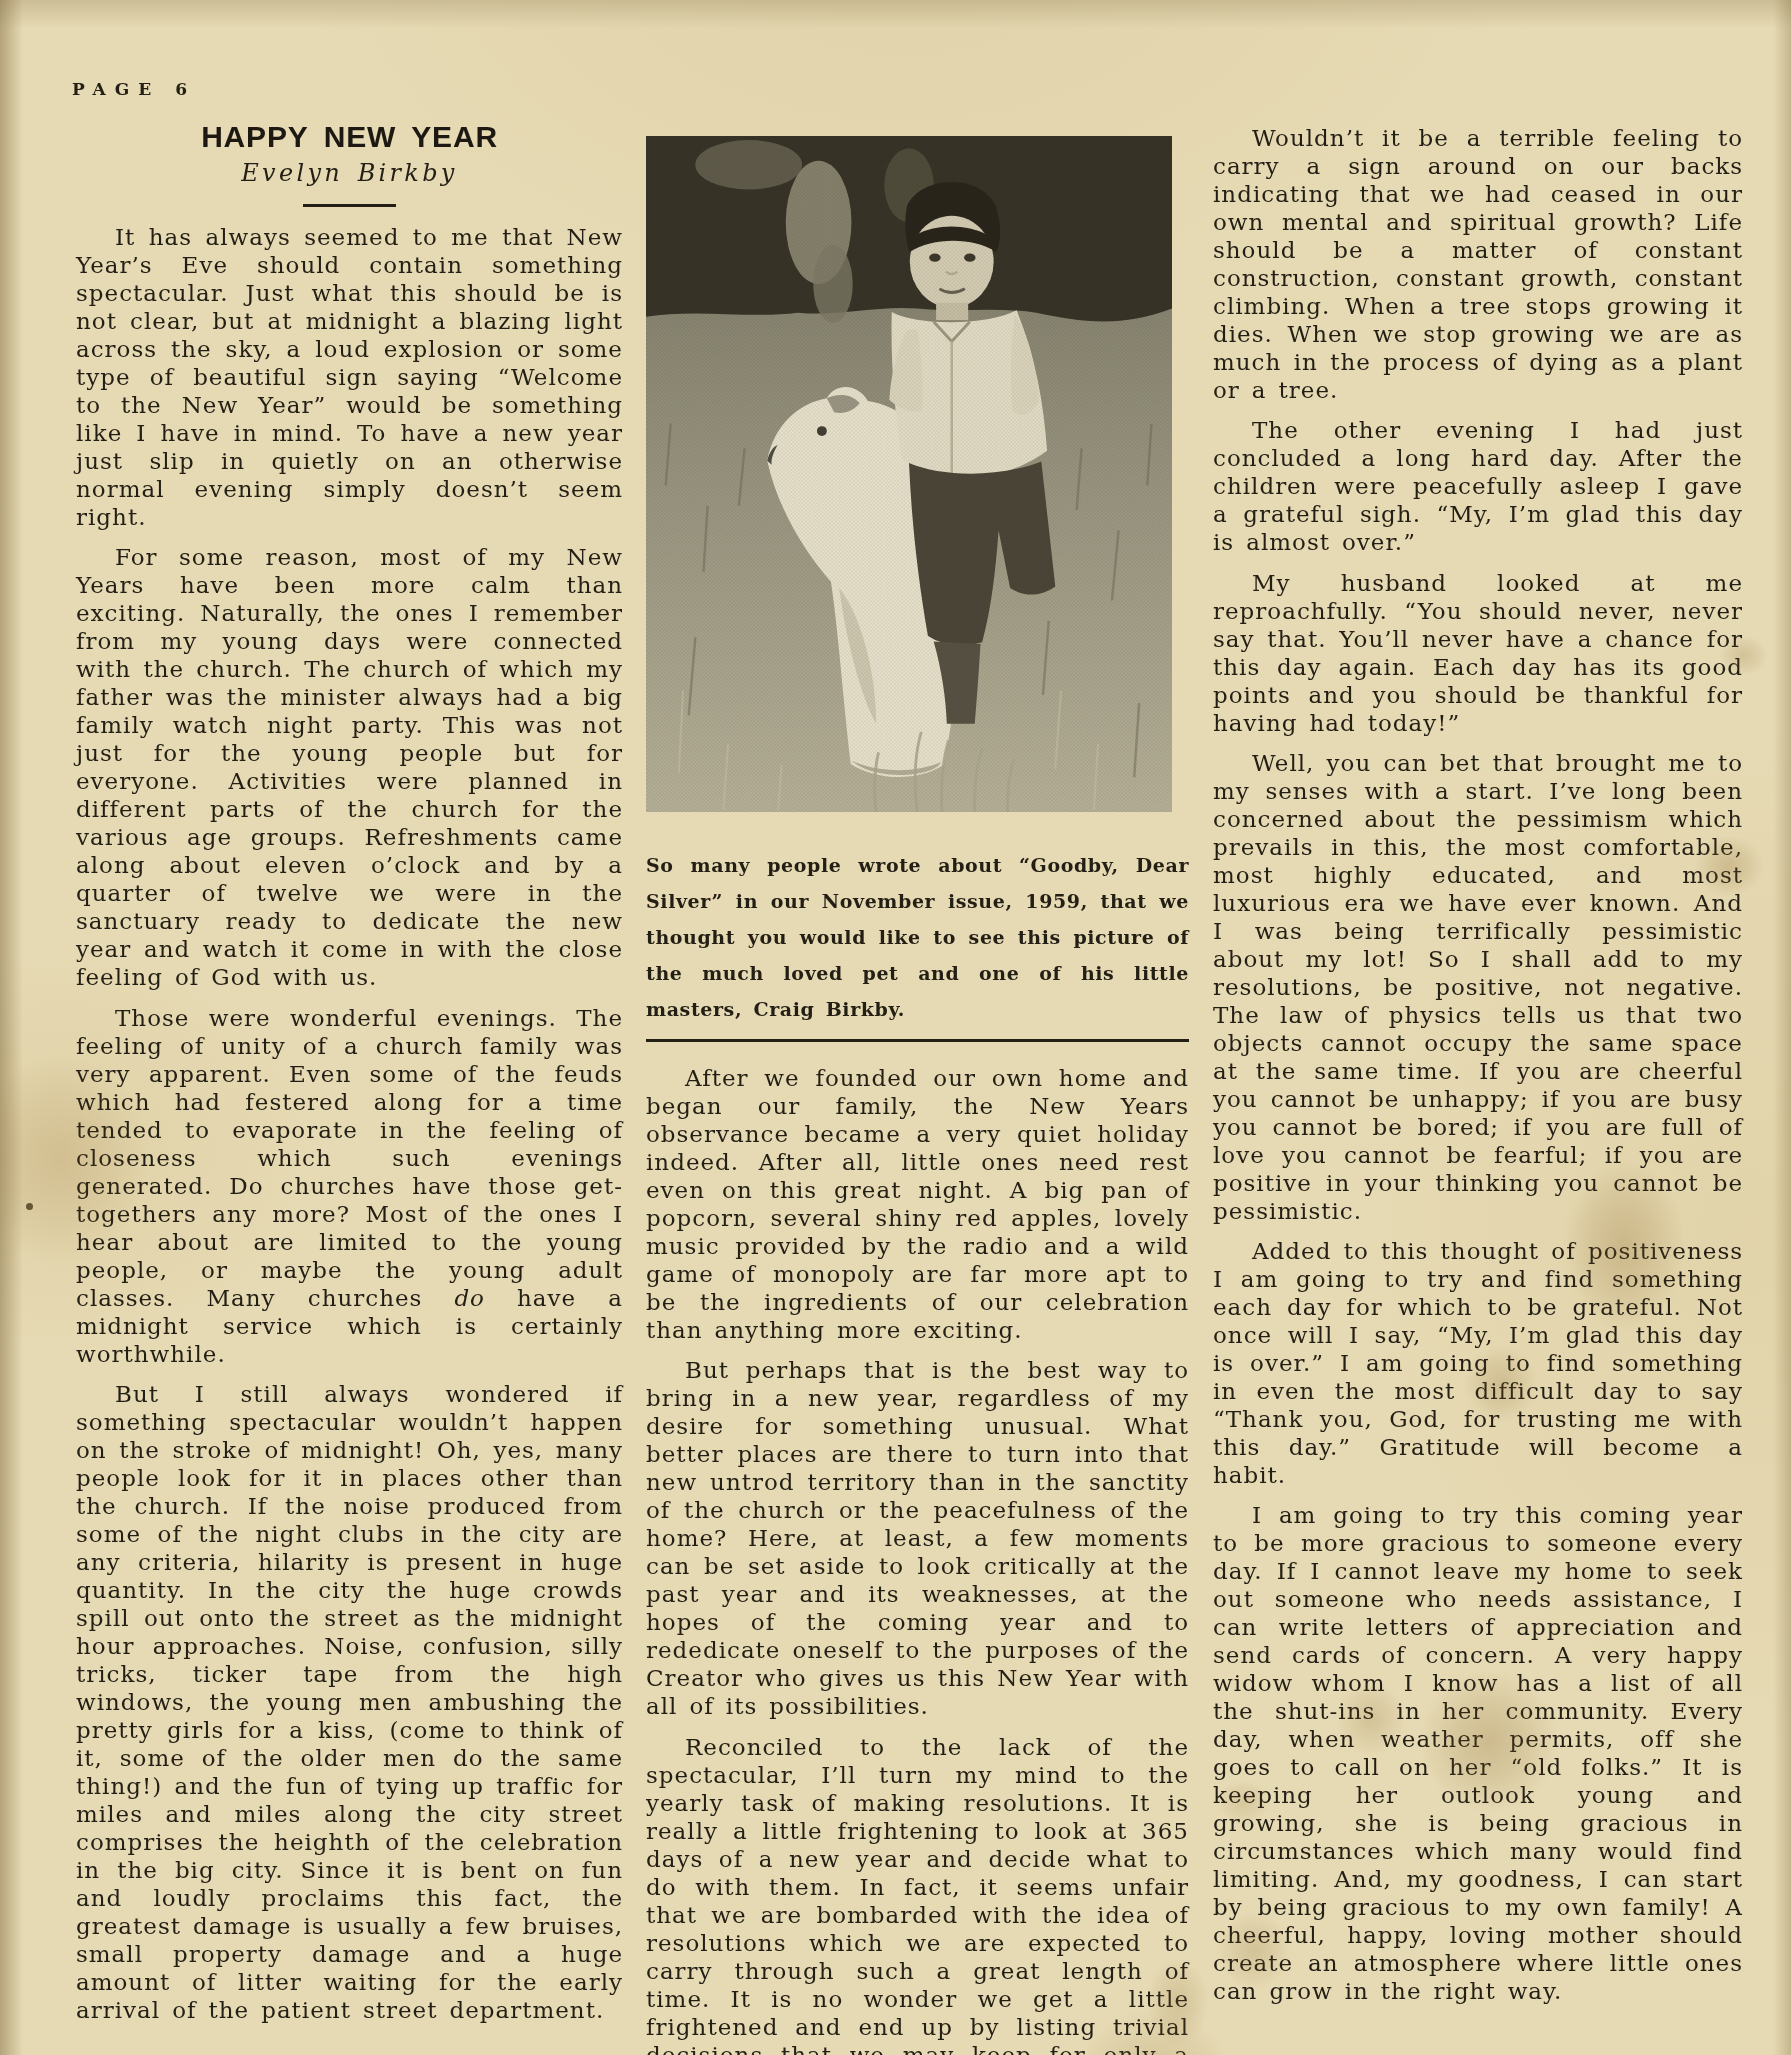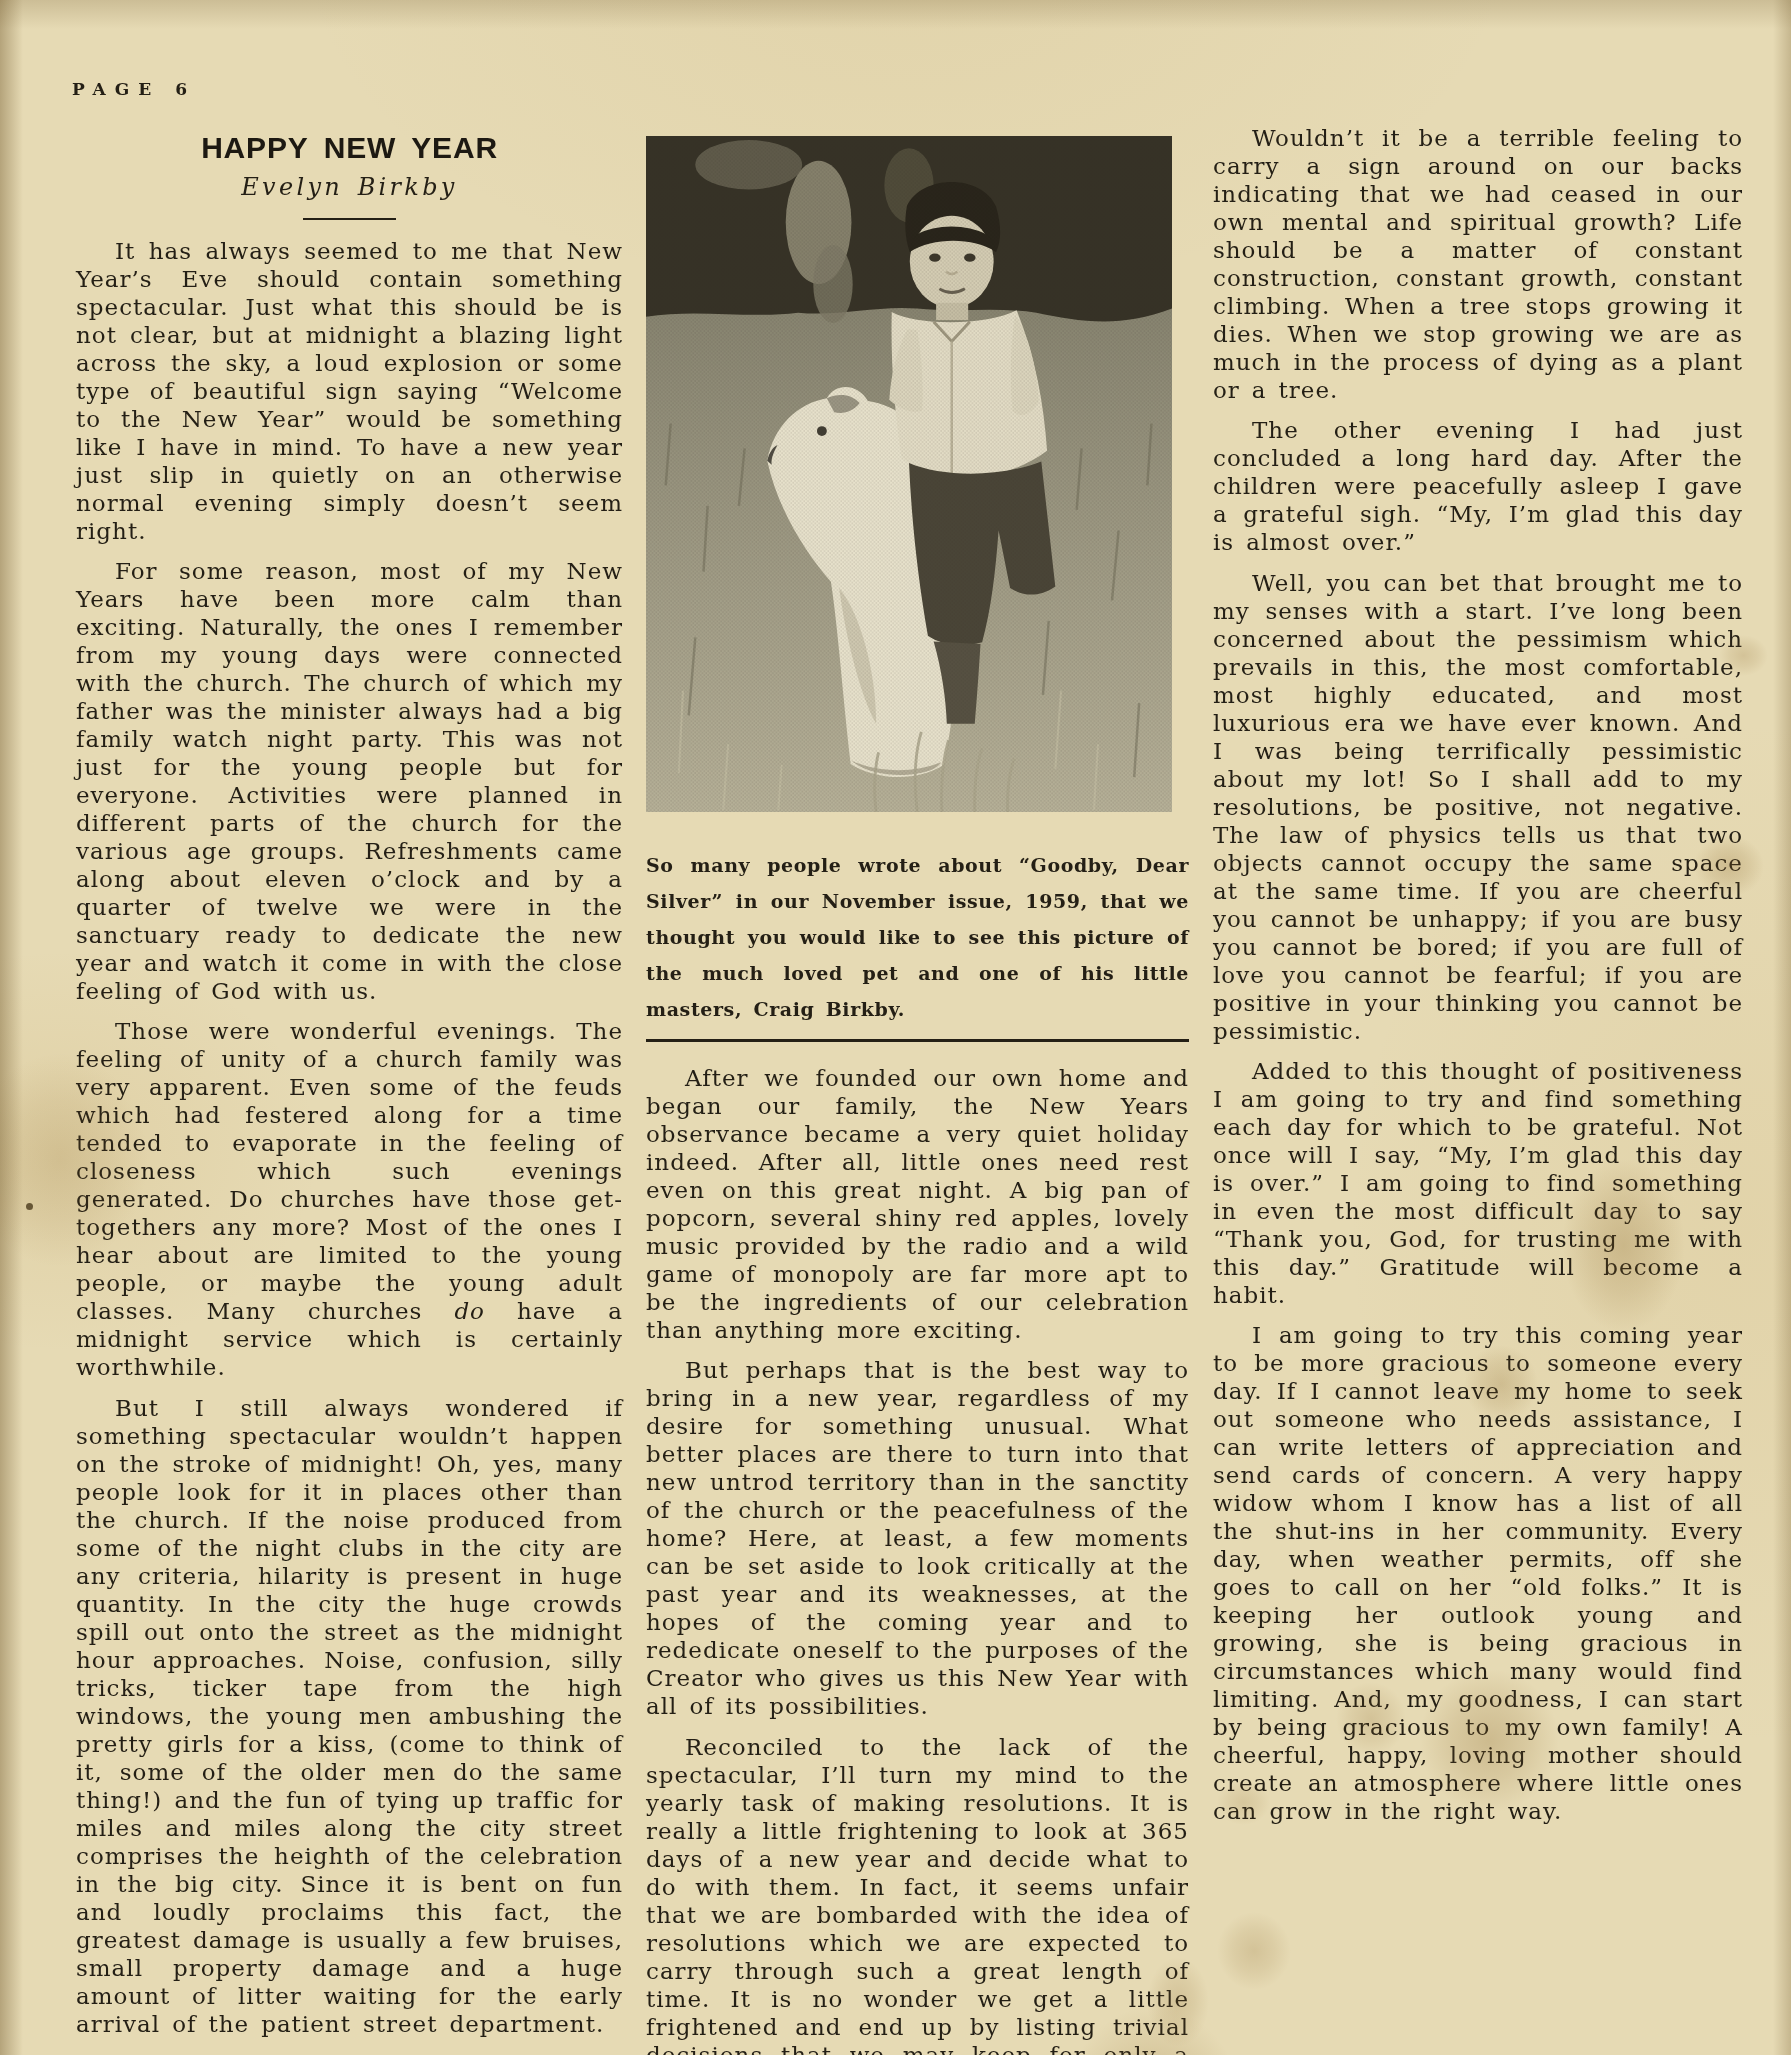--- a/index.html
+++ b/index.html
@@ -29,21 +29,21 @@
   .col{position:absolute;text-align:justify;font-size:23px;line-height:28px;letter-spacing:1px;word-spacing:3.7px;}
   .col-left{left:76px;top:123px;width:547px;}
   .col-mid{left:646px;top:136px;width:543px;}
   .col-right{left:1213px;top:124px;width:530px;}
 
   .para{margin:0 0 12.3px;text-indent:39px;}
   .para.flush{text-indent:0;}
   .para i{letter-spacing:0.8px;}
 
   .article-head{text-align:center;margin-bottom:16.4px;}
-  .article-title{margin:11px;font-family:"Liberation Sans",sans-serif;font-weight:bold;font-size:30px;letter-spacing:0.8px;word-spacing:6.6px;color:#1d1912;text-align:center;}
+  .article-title{margin:0;font-family:"Liberation Sans",sans-serif;font-weight:bold;font-size:30px;letter-spacing:0.8px;word-spacing:6.6px;color:#1d1912;text-align:center;}
   .byline-by{font-style:italic;font-size:21.4px;margin-top:12.3px;}
   .byline-author{font-style:italic;font-size:24px;letter-spacing:3.3px;margin-top:8.2px;}
   .byline-rule{width:93px;height:2.1px;background:#241f15;margin:17.3px auto 0;}
 
   .photo-figure{margin:0;}
   .photo-svg{width:526px;height:676px;display:block;}
   .photo-caption{font-weight:bold;font-size:19px;line-height:36px;text-align:justify;letter-spacing:0.6px;word-spacing:4.1px;margin-top:35px;}
   .caption-rule{height:2.9px;background:#241f15;margin:12.3px 0 22px;}
 </style>
 </head>
@@ -143,20 +143,21 @@
         <p class="para">After we founded our own home and began our family, the New Years observance became a very quiet holiday indeed. After all, little ones need rest even on this great night. A big pan of popcorn, several shiny red apples, lovely music provided by the radio and a wild game of monopoly are far more apt to be the ingredients of our celebration than anything more exciting.</p>
         <p class="para">But perhaps that is the best way to bring in a new year, regardless of my desire for something unusual. What better places are there to turn into that new untrod territory than in the sanctity of the church or the peacefulness of the home? Here, at least, a few moments can be set aside to look critically at the past year and its weaknesses, at the hopes of the coming year and to rededicate oneself to the purposes of the Creator who gives us this New Year with all of its possibilities.</p>
         <p class="para">Reconciled to the lack of the spectacular, I’ll turn my mind to the yearly task of making resolutions. It is really a little frightening to look at 365 days of a new year and decide what to do with them. In fact, it seems unfair that we are bombarded with the idea of resolutions which we are expected to carry through such a great length of time. It is no wonder we get a little frightened and end up by listing trivial decisions that we may keep for only a few days and then forget.</p>
       </div>
   </section>
 
   <section class="col col-right">
     <div id="col-right-paras">
         <p class="para">Wouldn’t it be a terrible feeling to carry a sign around on our backs indicating that we had ceased in our own mental and spiritual growth? Life should be a matter of constant construction, constant growth, constant climbing. When a tree stops growing it dies. When we stop growing we are as much in the process of dying as a plant or a tree.</p>
         <p class="para">The other evening I had just concluded a long hard day. After the children were peacefully asleep I gave a grateful sigh. “My, I’m glad this day is almost over.”</p>
+        <p class="para">My husband looked at me reproachfully. “You should never, never say that. You’ll never have a chance for this day again. Each day has its good points and you should be thankful for having had today!”</p>
         <p class="para">Well, you can bet that brought me to my senses with a start. I’ve long been concerned about the pessimism which prevails in this, the most comfortable, most highly educated, and most luxurious era we have ever known. And I was being terrifically pessimistic about my lot! So I shall add to my resolutions, be positive, not negative. The law of physics tells us that two objects cannot occupy the same space at the same time. If you are cheerful you cannot be unhappy; if you are busy you cannot be bored; if you are full of love you cannot be fearful; if you are positive in your thinking you cannot be pessimistic.</p>
         <p class="para">Added to this thought of positiveness I am going to try and find something each day for which to be grateful. Not once will I say, “My, I’m glad this day is over.” I am going to find something in even the most difficult day to say “Thank you, God, for trusting me with this day.” Gratitude will become a habit.</p>
         <p class="para">I am going to try this coming year to be more gracious to someone every day. If I cannot leave my home to seek out someone who needs assistance, I can write letters of appreciation and send cards of concern. A very happy widow whom I know has a list of all the shut-ins in her community. Every day, when weather permits, off she goes to call on her “old folks.” It is keeping her outlook young and growing, she is being gracious in circumstances which many would find limiting. And, my goodness, I can start by being gracious to my own family! A cheerful, happy, loving mother should create an atmosphere where little ones can grow in the right way.</p>
       </div>
 
   </section>
 
   <div class="stain" style="left:-29px;top:1053px;width:177px;height:214px;opacity:.5;"></div>
   <div class="speck" style="left:26px;top:1203px;width:7.4px;height:7.4px;opacity:.8;"></div>
   <div class="stain" style="left:1061px;top:2006px;width:185px;height:230px;opacity:.85;"></div>

